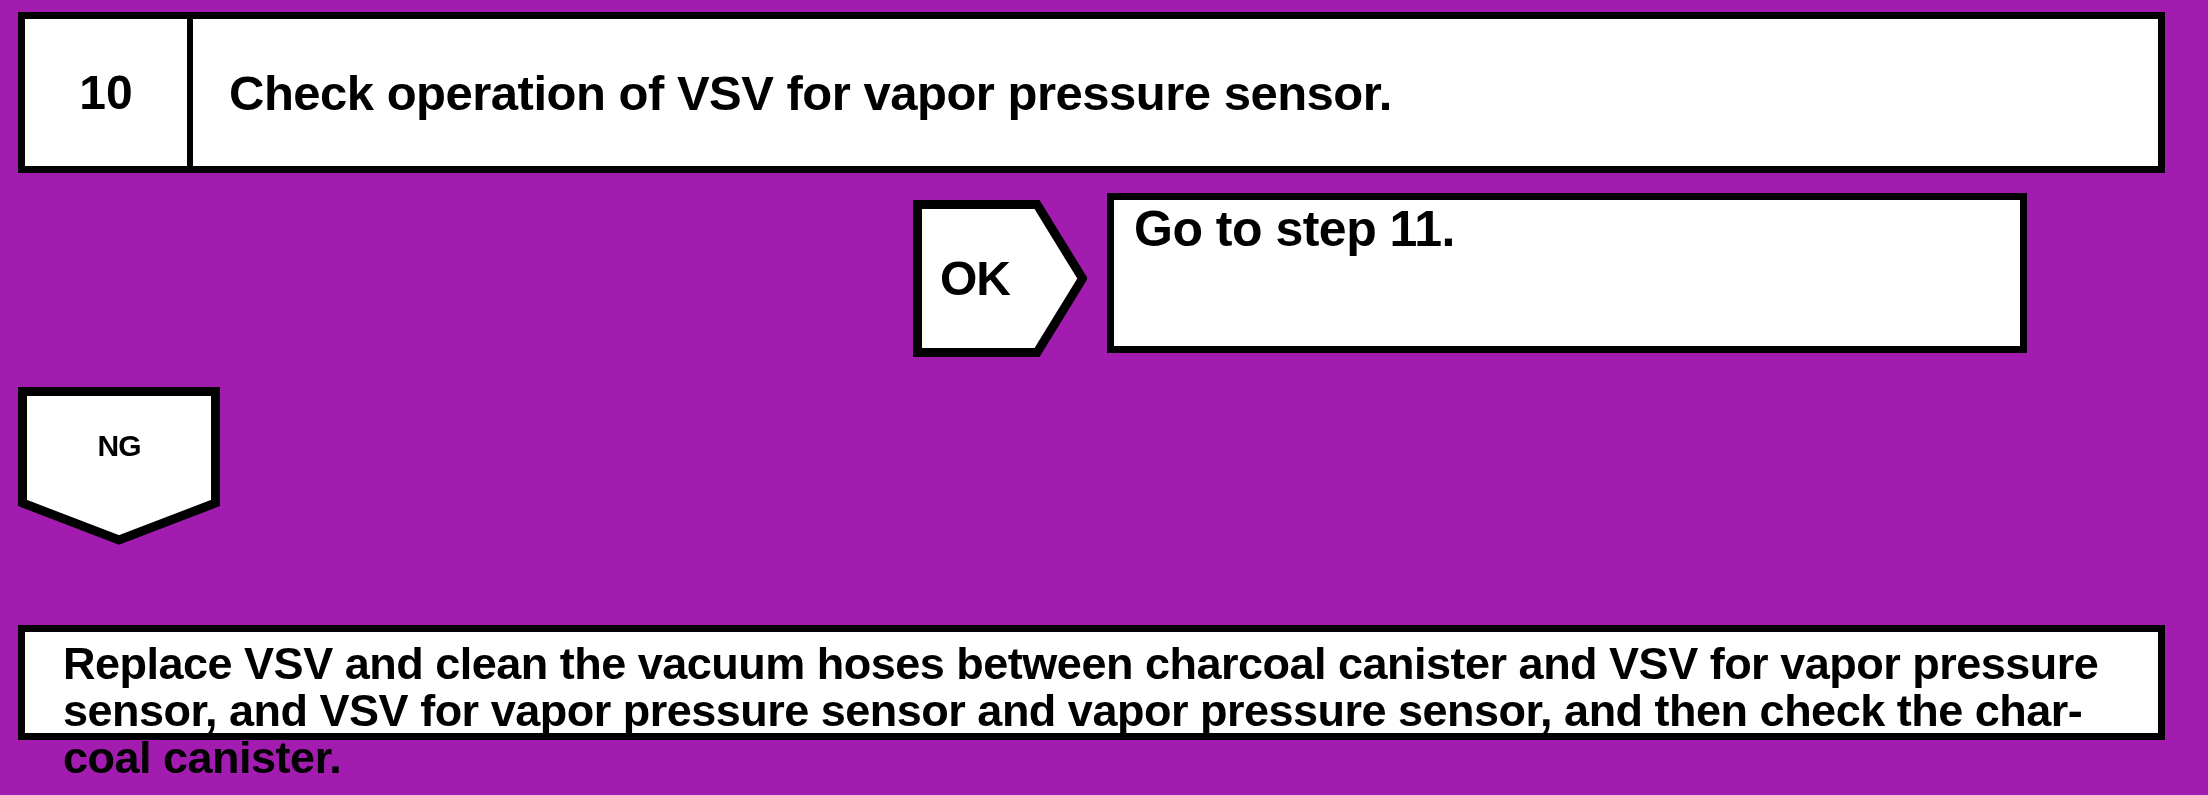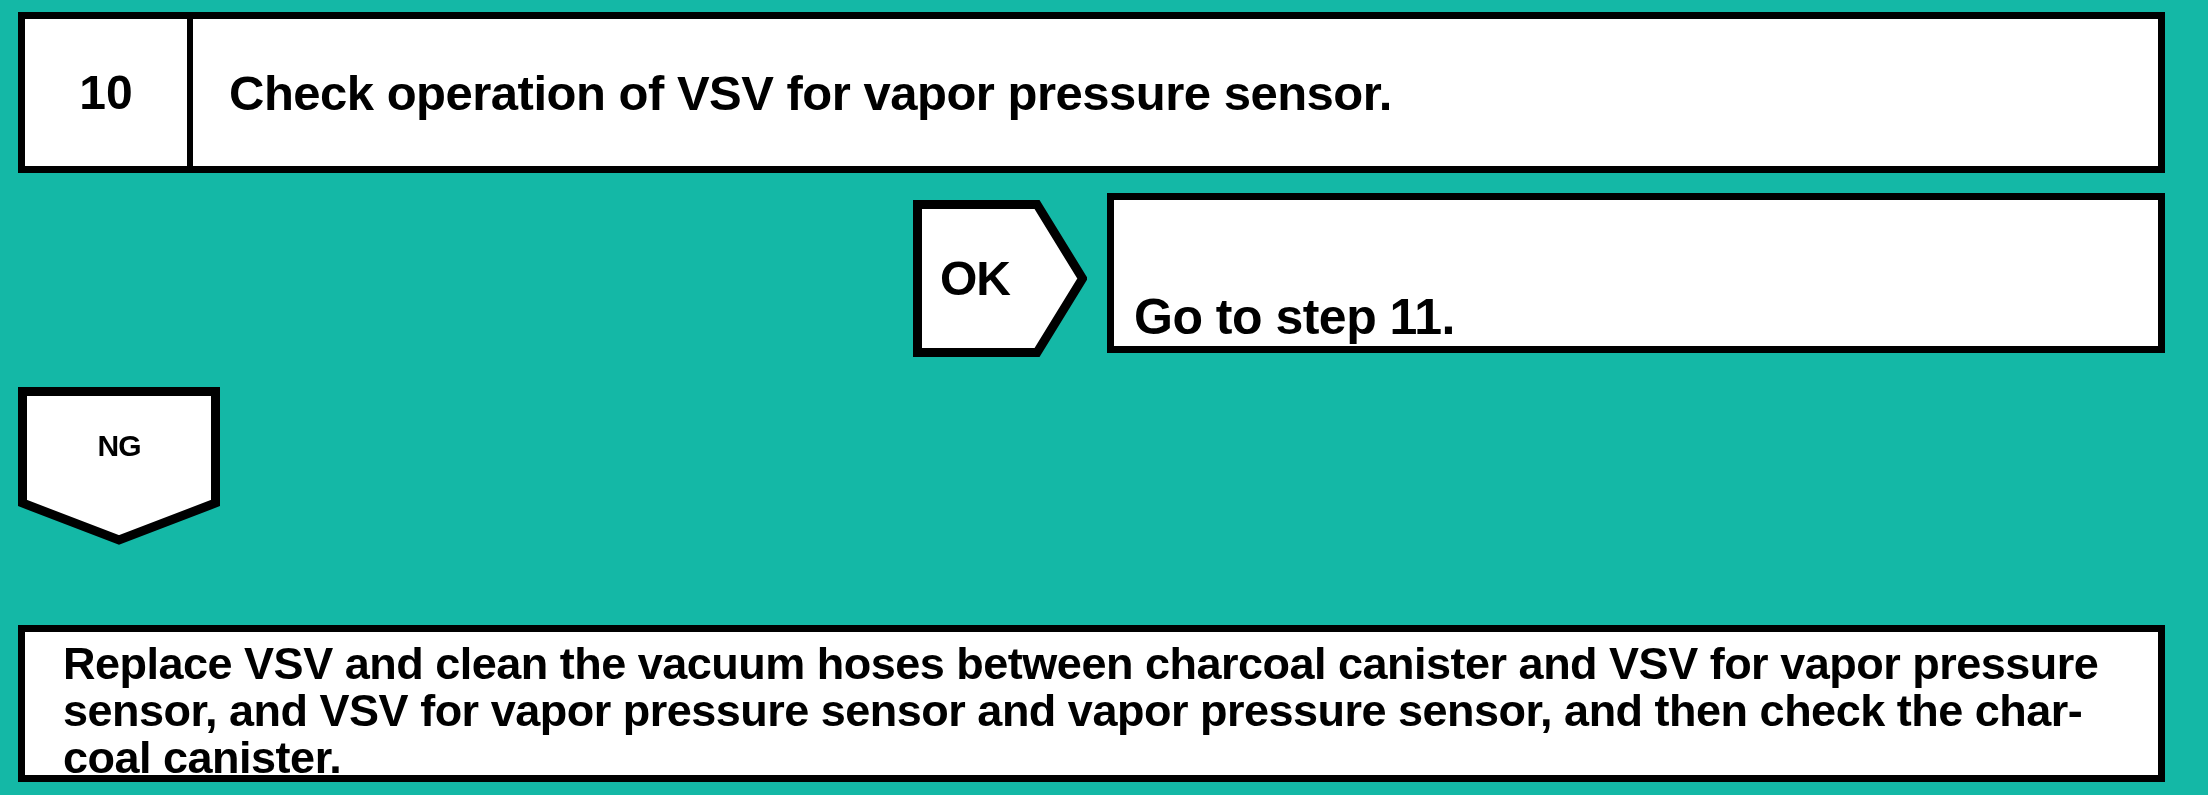--- a/index.html
+++ b/index.html
@@ -4,21 +4,21 @@
 <style>
   html, body {
     margin: 0;
     padding: 0;
     background: #ffffff;
   }
   .canvas {
     position: relative;
     width: 2208px;
     height: 795px;
-    background: #14b8a6;
+    background: #a21caf;
     font-family: "Liberation Sans", "DejaVu Sans", sans-serif;
     font-weight: bold;
     color: #000000;
     overflow: hidden;
   }
   
   .step-box {
     position: absolute;
     left: 18px; top: 12px;
     width: 2147px; height: 161px;
@@ -59,25 +59,25 @@
     display: flex;
     align-items: center;
     justify-content: center;
     font-size: 48px;
     letter-spacing: -1px;
   }
   
   .go-box {
     position: absolute;
     left: 1107px; top: 193px;
-    width: 1058px; height: 160px;
+    width: 920px; height: 160px;
     border: 7px solid #000;
     box-sizing: border-box;
     display: flex;
-    align-items: flex-end;
+    align-items: flex-start;
     padding-left: 20px;
     font-size: 50px;
     letter-spacing: -0.5px;
     background: #fff;
   }
   
   .ng-connector {
     position: absolute;
     left: 18px; top: 387px;
     width: 202px; height: 158px;
@@ -90,21 +90,21 @@
     display: flex;
     align-items: center;
     justify-content: center;
     font-size: 30px;
     letter-spacing: -1px;
   }
   
   .result-box {
     position: absolute;
     left: 18px; top: 625px;
-    width: 2147px; height: 157px;
+    width: 2147px; height: 115px;
     border: 7px solid #000;
     box-sizing: border-box;
     padding: 8px 18px 0 38px;
     font-size: 45px;
     line-height: 47px;
     letter-spacing: -0.5px;
     background: #fff;
   }
   .result-line { white-space: nowrap; }
 </style>

